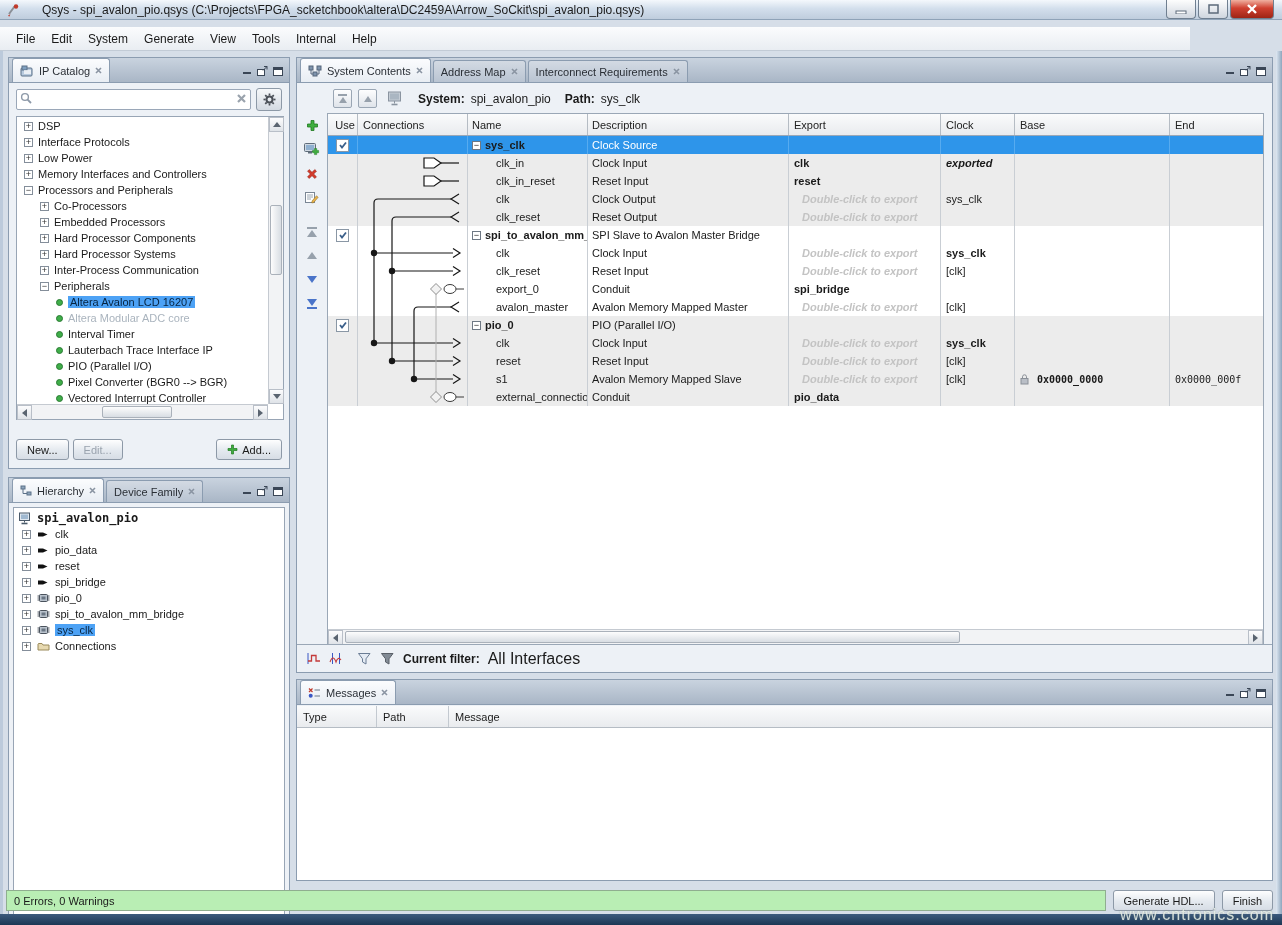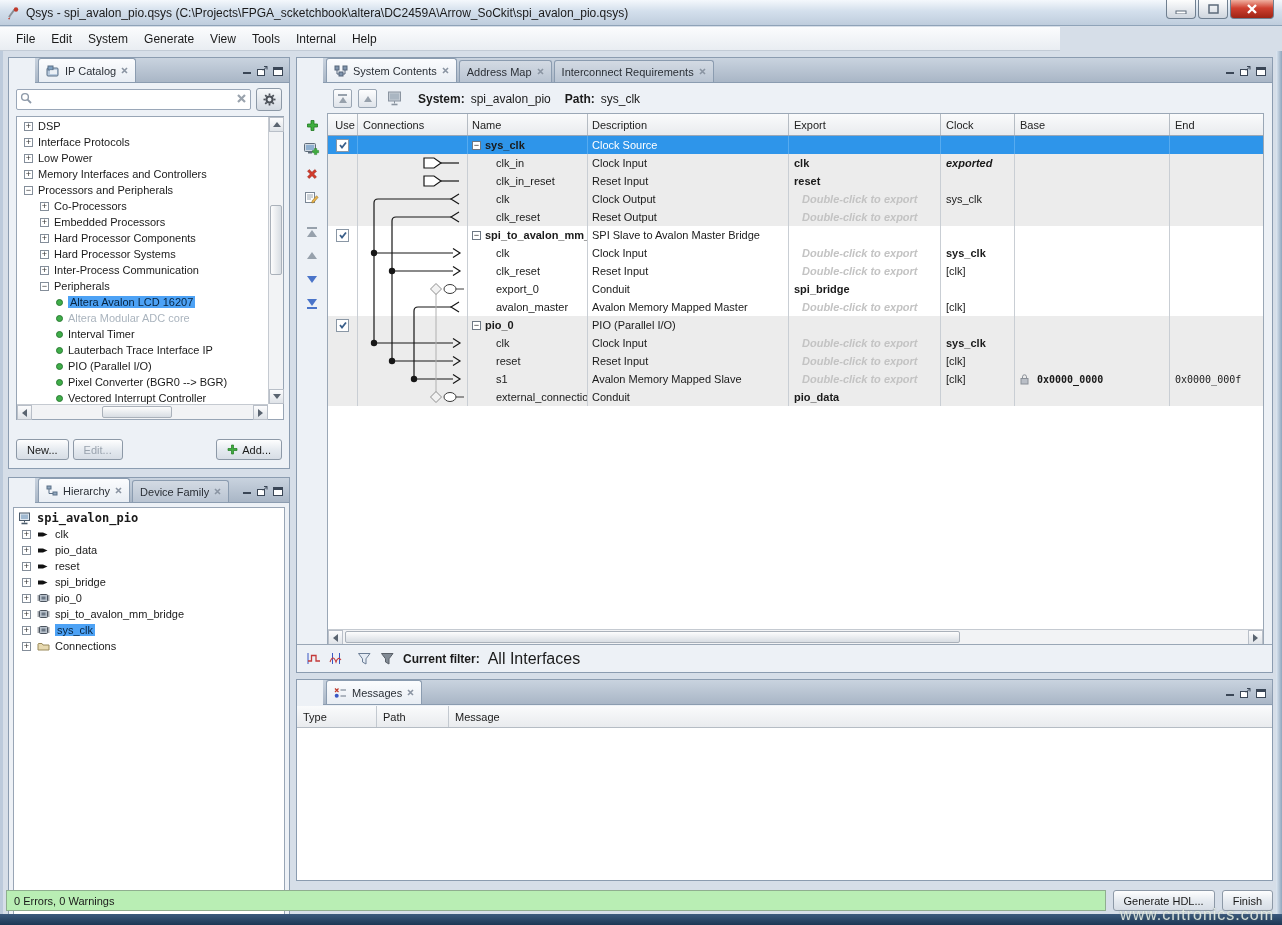--- a/index.html
+++ b/index.html
@@ -3,43 +3,43 @@
 <meta charset="utf-8">
 <style>
   * { box-sizing: border-box; }
   html,body { margin:0; padding:0; }
   body {
     width:1282px; height:925px; position:relative; overflow:hidden;
     font-family:"Liberation Sans", sans-serif; font-size:11px; color:#1a1a1a;
     background:#d6dee8;
   }
   
-  .titlebar { position:absolute; left:0; top:0; width:1282px; height:26px;
+  .titlebar { position:absolute; left:0; top:0; width:1282px; height:20px;
     background:linear-gradient(#f4f8fc,#d3dfec 45%,#bfcddd);
-    border-bottom:1px solid #8fa3b8; display:flex; align-items:center; padding:0 0 0 6px; }
+    border-bottom:1px solid #8fa3b8; display:flex; align-items:center; padding:0 0 0 6px;gap:16px; }
   .title-text { font-size:12px; margin-left:6px; flex:1; white-space:nowrap; overflow:hidden; }
   .winbtns { display:flex; align-items:flex-start; height:100%; padding-right:8px; }
   .wb { width:30px; height:19px; border:1px solid #6f7f90; border-top:none;
     background:linear-gradient(#fdfdfd,#cfd6df); border-radius:0 0 4px 4px;
     display:flex; align-items:center; justify-content:center; margin-left:2px; }
   .wb.close { width:44px; background:linear-gradient(#f0b0a0,#cf4030 45%,#9e2415); }
   .wb svg { display:block; }
-  .menubar { position:absolute; left:0; top:27px; width:1060px; height:24px;
+  .menubar { position:absolute; left:0; top:27px; width:1190px; height:24px;
     background:linear-gradient(#fbfcfd,#e9edf2); border-bottom:1px solid #c2cbd6;
     display:flex; align-items:center; padding-left:8px; }
   .menu-item { padding:3px 8px; font-size:12px; }
   .frame-left { position:absolute; left:0; top:51px; width:3px; bottom:11px; background:#bccadb; }
   .frame-right { position:absolute; right:0; top:51px; width:6px; bottom:11px;
     background:linear-gradient(90deg,#dfe8f2,#8fa6bd); }
   .frame-bottom { position:absolute; left:0; bottom:0; width:1282px; height:11px;
     background:linear-gradient(#3c5a7d,#1c3754); }
   
   .panel { position:absolute; background:#edf1f6; border:1px solid #8b9cb0; }
   .tabstrip { height:25px; background:linear-gradient(#c9d3df,#a9b6c6);
-    border-bottom:1px solid #8b9cb0; display:flex; align-items:flex-end; padding-left:3px;margin-left:26px; }
+    border-bottom:1px solid #8b9cb0; display:flex; align-items:flex-end; padding-left:3px; }
   .tab { height:22px; display:flex; align-items:center; gap:5px; padding:0 7px;
     border:1px solid #8b9cb0; border-bottom:none; border-radius:3px 3px 0 0;
     background:linear-gradient(#d3dae3,#b9c4d2); color:#2a2f36; margin-right:2px; white-space:nowrap; }
   .tab.active { background:linear-gradient(#fbfcfe,#e8edf3); height:24px; }
   .tab .tlabel { overflow:hidden; white-space:nowrap; }
   .xicon { display:flex; }
   .panel-btns { margin-left:auto; display:flex; gap:5px; align-items:center; padding:0 6px 6px 0; }
   .pbtn { display:flex; align-items:flex-end; }
   
   .btn { display:inline-flex; align-items:center; justify-content:center; gap:4px; height:21px;

